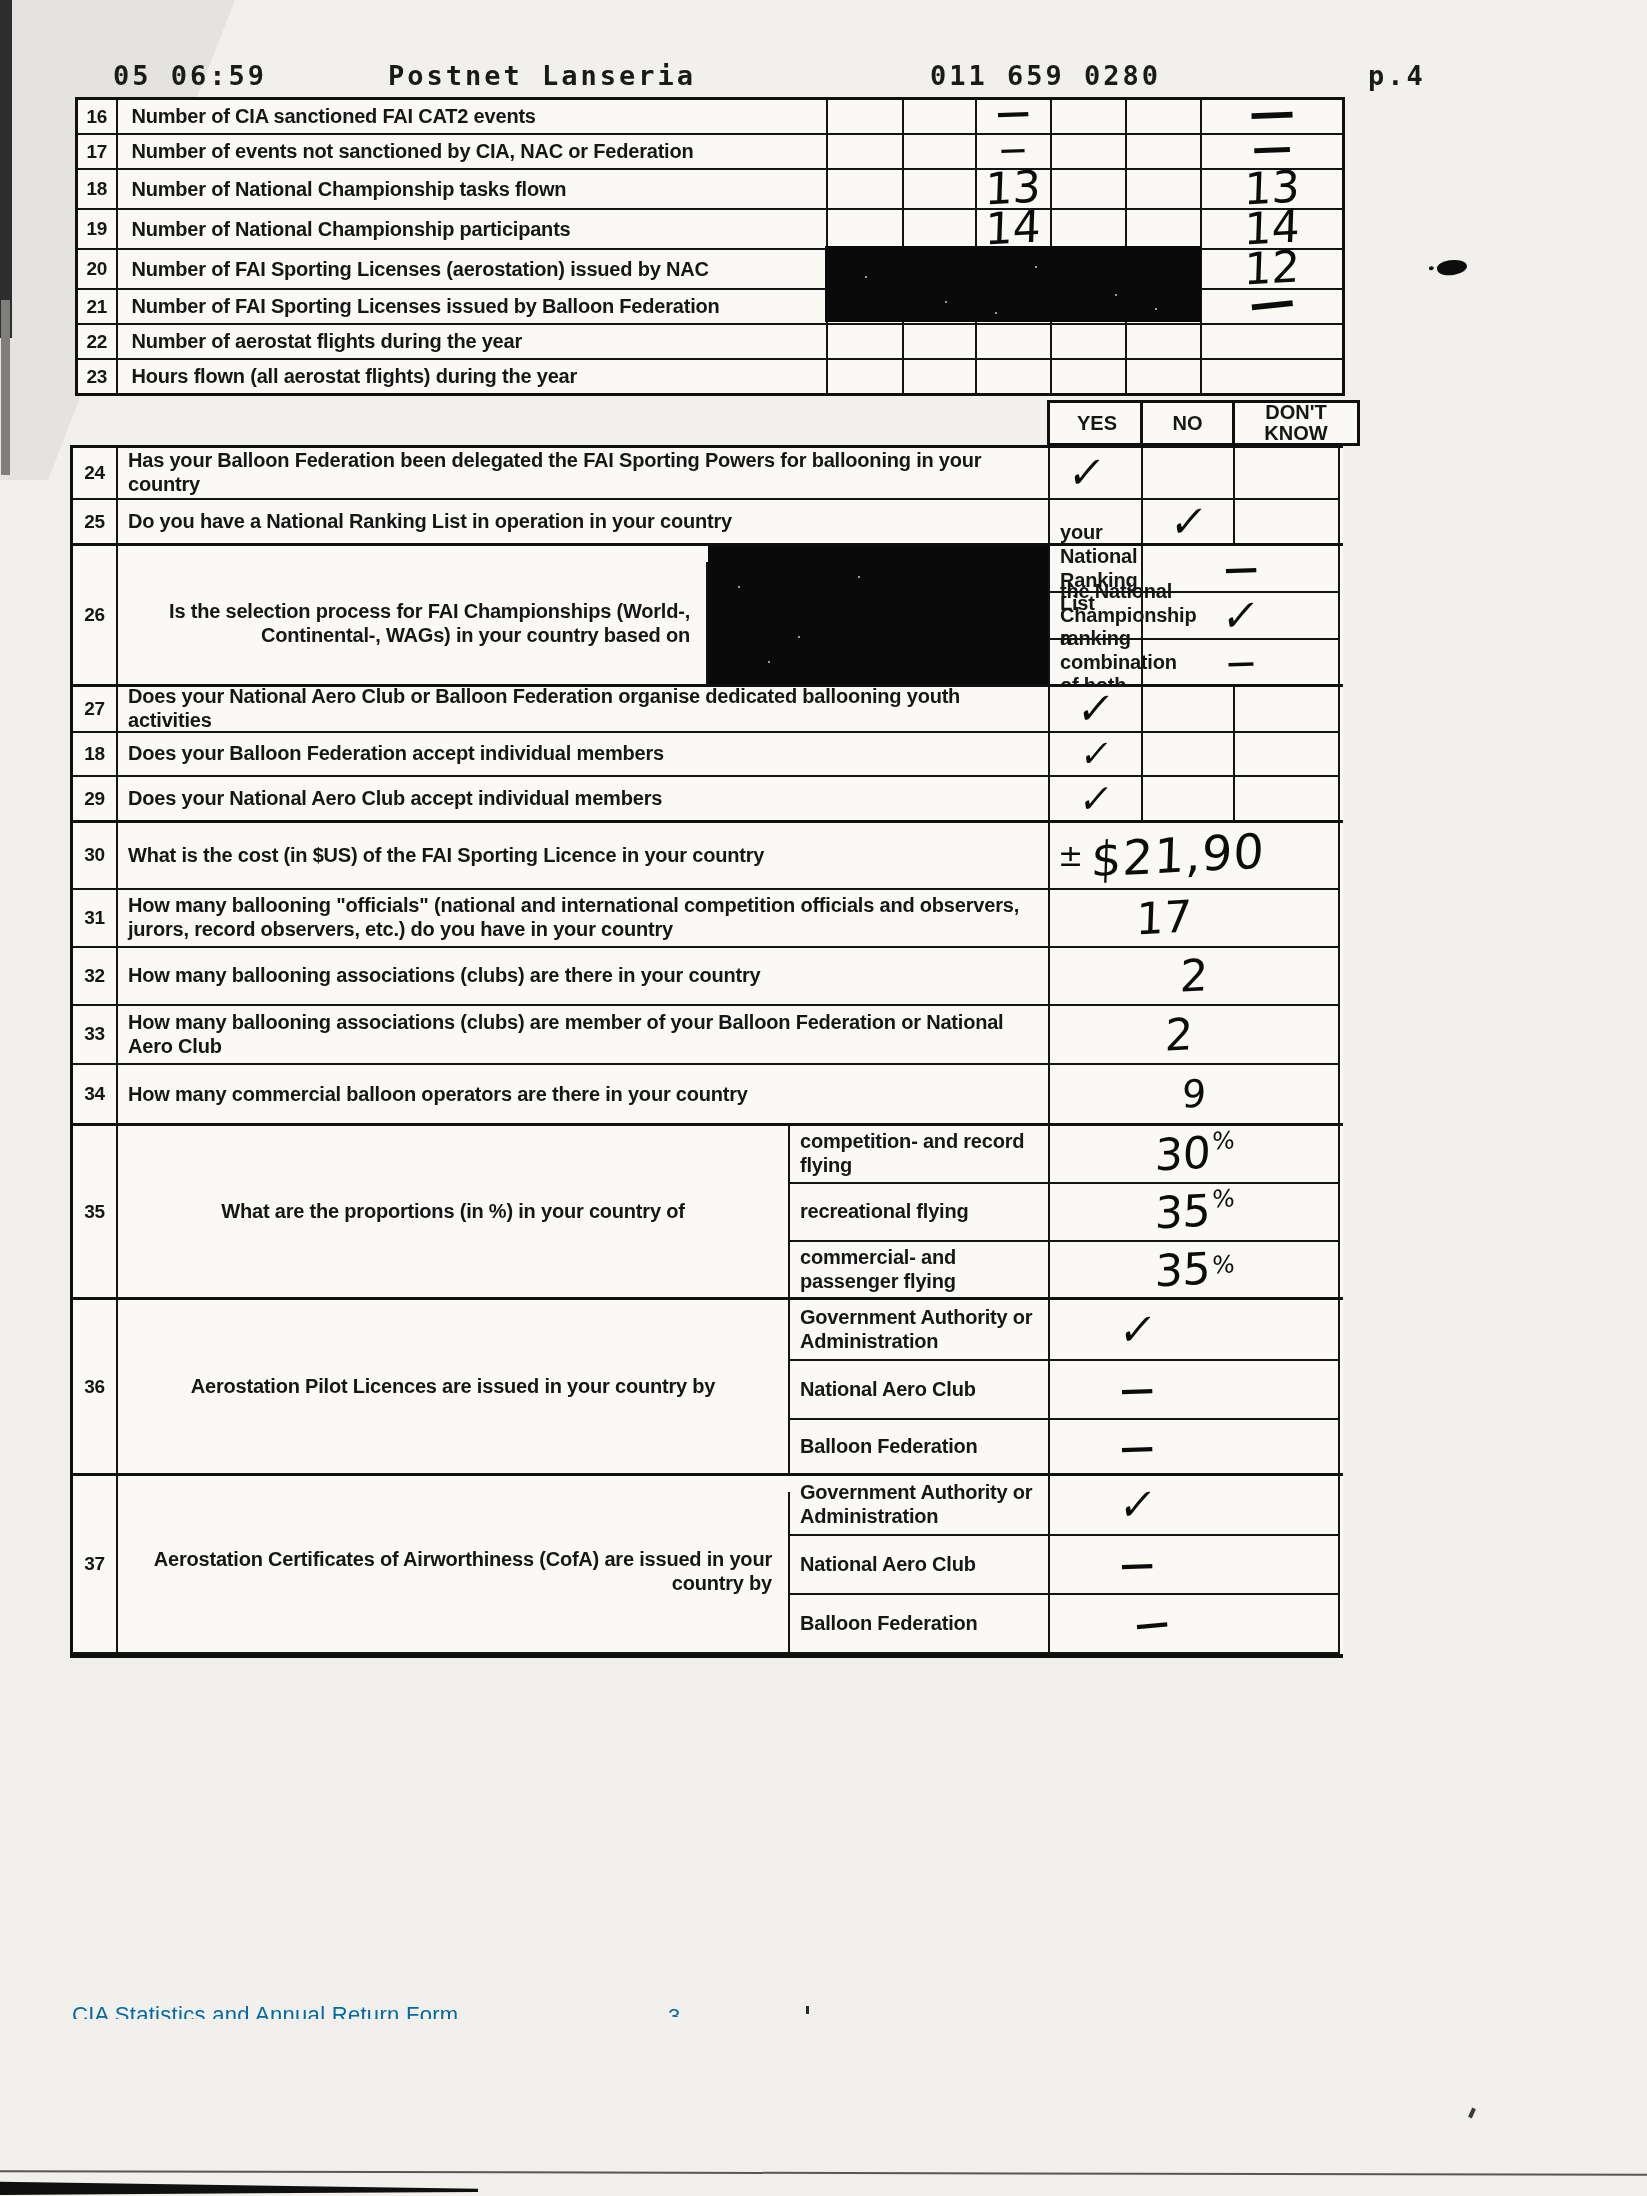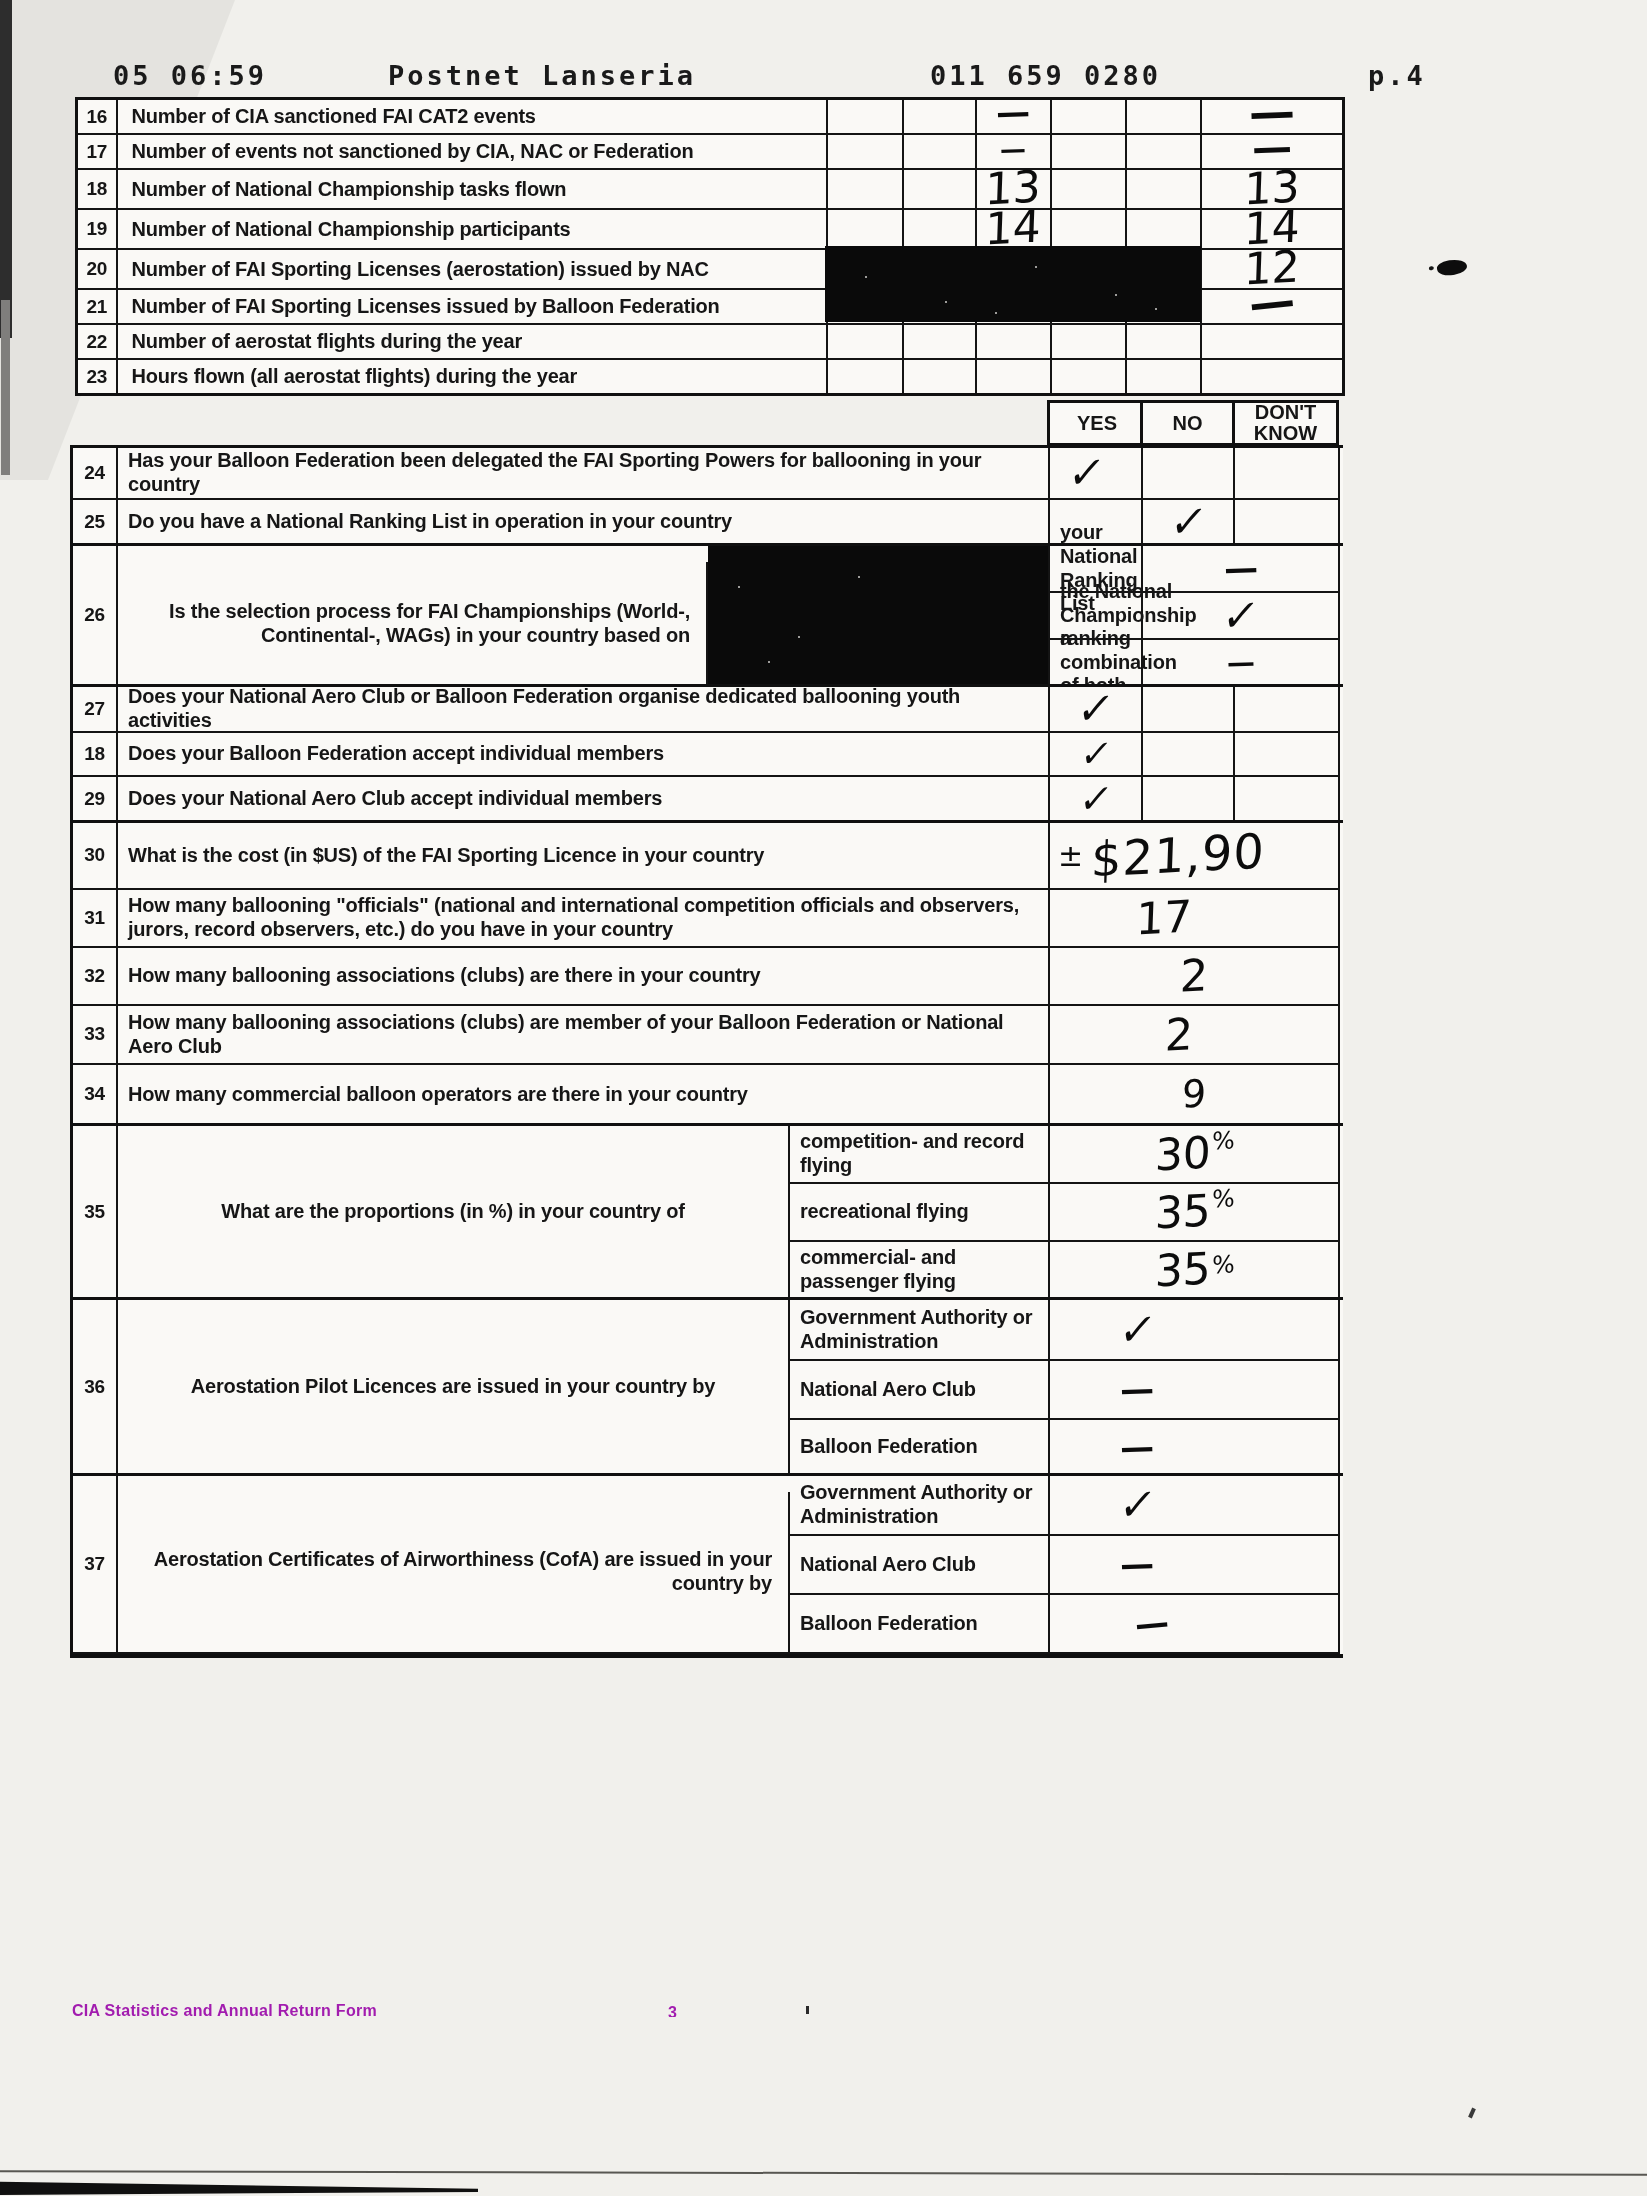--- a/index.html
+++ b/index.html
@@ -56,21 +56,21 @@
   .hwnum-s{font-size:38px;}
   .check{font-size:42px;font-weight:700;transform:rotate(-4deg) skewX(-14deg);line-height:.8;}
   .dash{font-weight:700;font-size:34px;transform:rotate(-2deg);line-height:.5;}
   .dash-long{font-size:46px;}
   .money{font-size:48px;letter-spacing:1px;}
   .pm{font-size:30px;margin-right:8px;transform:rotate(0deg);}
   .unit{font-size:24px;vertical-align:top;position:relative;top:-12px;left:2px;}
   .tall{position:relative;z-index:3;}
   
   .foot-clip{position:absolute;overflow:hidden;height:17px;}
-  .foot-text{font-size:16px;font-weight:700;letter-spacing:.3px;color:#a21caf;white-space:nowrap;}
+  .foot-text{font-size:22px;font-weight:400;letter-spacing:.3px;color:#0369a1;white-space:nowrap;}
 </style>
 </head>
 <body>
 
 <div id="canvas">
 
   <div class="fold"></div>
   <div class="edge-dark"></div>
   <div class="edge-mid"></div>
 
@@ -183,21 +183,21 @@
     <span class="speck" style="left:330px;top:62px"></span>
       <span class="speck" style="left:170px;top:66px"></span>
   </div>
   <span class="blot">
       <i></i>
       <b></b>
     </span>
 
   <div class="hdrbox" style="left:1047px;top:400px;width:100px;height:46px">YES</div>
   <div class="hdrbox" style="left:1140px;top:400px;width:95px;height:46px">NO</div>
-  <div class="hdrbox" style="left:1232px;top:400px;width:107px;height:46px;padding:0 18px">DON'T KNOW</div>
+  <div class="hdrbox" style="left:1232px;top:400px;width:128px;height:46px;padding:0 18px">DON'T KNOW</div>
 
   <div class="sec" style="top:445px;grid-template-columns:45px 932px 93px 92px 105px;grid-template-rows:52px 46px">
     <div class="c num">24</div>
     <div class="c">Has your Balloon Federation been delegated the FAI Sporting Powers for ballooning in your country</div>
     <div class="c ans">
         <span class="hw check" style="margin-right:18px">✓</span>
       </div>
     <div class="c ans"></div>
       <div class="c ans"></div>
     <div class="c num">25</div>

